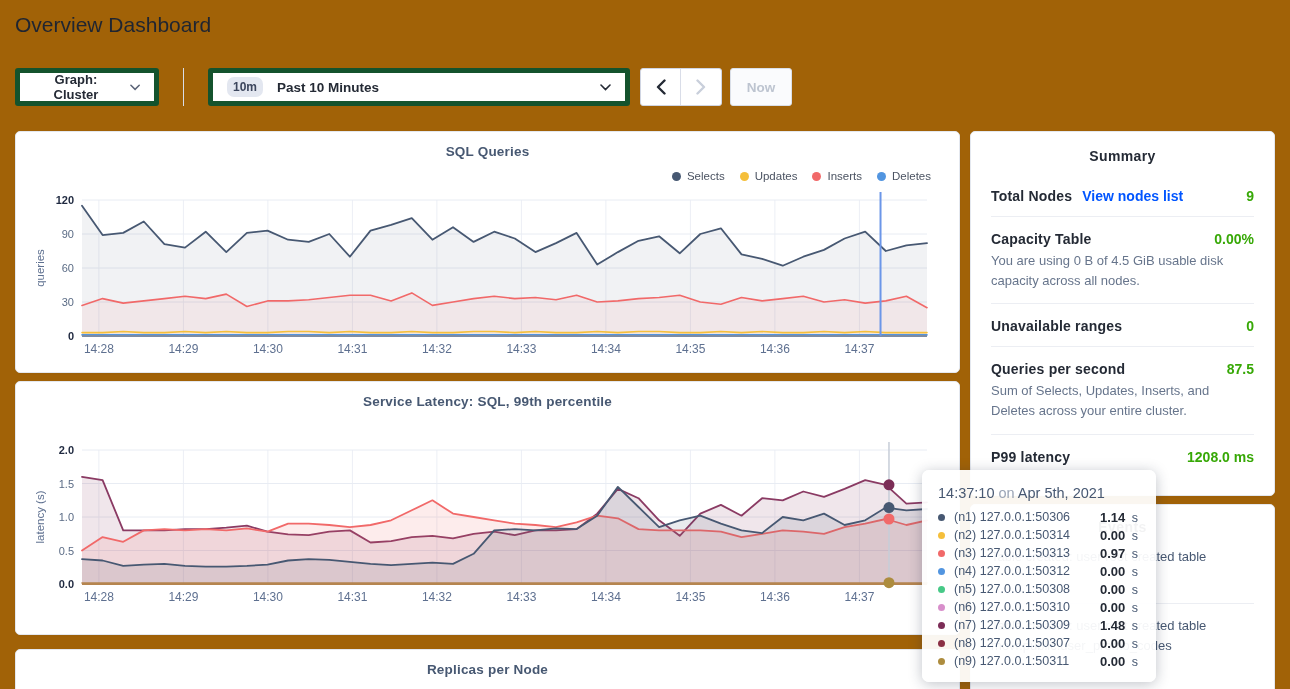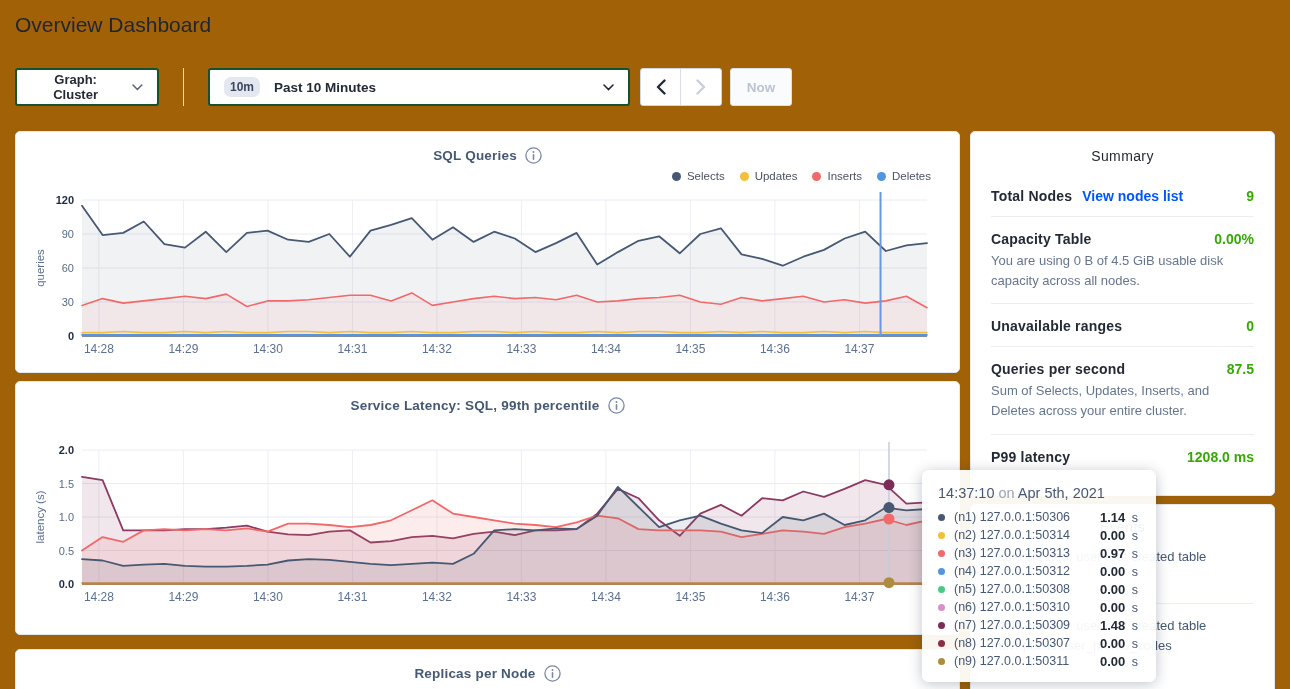--- a/index.html
+++ b/index.html
@@ -3,52 +3,52 @@
 <meta charset="utf-8">
 <style>
   * { box-sizing: border-box; margin: 0; padding: 0; }
   html,body { width:1290px; height:689px; overflow:hidden; }
   body { font-family: "Liberation Sans", sans-serif; background:#f6f7fa; }
   .app { position:relative; width:1290px; height:689px; background:#a16207; }
 
   .page-title { position:absolute; top:13px; left:15px; font-size:21px; font-weight:500; color:#1f2531; }
 
   .toolbar { position:absolute; top:68px; left:15px; height:38px; display:flex; align-items:center; }
-  .dd { height:38px; background:#fff; border:2px solid #14532d; border-radius:3px; display:flex; align-items:center;
+  .dd { height:38px; background:#fff; border:5px solid #14532d; border-radius:3px; display:flex; align-items:center;
         padding:0 14px; font-family:inherit; font-weight:bold; font-size:13px; color:#242a35; cursor:pointer; }
   .dd .lbl { margin-right:12px; }
   .dd-graph { width:144px; }
   .dd-dashboard { width:186px; margin-left:25px; }
   .vdiv { width:1px; height:38px; background:#d9dde8; margin:0 24px; }
   .time-dd { width:422px; }
   .time-badge { background:#e3e7f0; border-radius:7px; padding:3px 6px; font-size:12px; font-weight:bold; color:#3c465d; margin-right:14px; }
   .time-lbl { font-size:13.5px; font-weight:bold; color:#242a35; }
   .time-dd .chev { margin-left:auto; }
   .pager { display:flex; margin-left:10px; background:#fff; border:1px solid #d0d5e2; border-radius:3px; height:38px; }
   .pager button { width:40px; height:36px; background:none; border:none; display:flex; align-items:center; justify-content:center; cursor:pointer; }
   .pager .prev { border-right:1px solid #d9dde8; }
   .now-btn { margin-left:8px; width:62px; height:38px; background:#fafbfd; border:1px solid #dadfe8; border-radius:3px;
              font-family:inherit; color:#bdc4d0; font-weight:bold; font-size:13.5px; }
 
   .col-left  { position:absolute; top:131px; left:15px;  width:945px; }
   .col-right { position:absolute; top:131px; left:970px; width:305px; }
   .card { background:#fff; border:1px solid #e4e8ef; border-radius:5px; box-shadow:0 1px 2px rgba(50,60,80,0.05); }
 
   .chart-card { padding:12px 16px 10px; margin-bottom:8px; }
-  .chart-head { height:22px; display:flex; align-items:center; justify-content:center; gap:8px; }
+  .chart-head { height:22px; display:flex; align-items:center; justify-content:center; gap:8px;flex-direction:column; }
   .chart-title { font-size:13.5px; font-weight:bold; color:#475872; letter-spacing:0.2px; }
   .legend { height:20px; display:flex; justify-content:flex-end; align-items:center; gap:15px; padding-right:12px; }
   .leg-item { display:flex; align-items:center; gap:6px; cursor:pointer; }
   .leg-dot { width:9px; height:9px; border-radius:50%; }
   .leg-lbl { font-size:11.5px; color:#4b5362; }
   .legend-spacer { height:20px; }
   .card-replicas { height:60px; }
 
   .summary-card { padding:16px 20px 18px; }
-  .panel-title { text-align:center; font-size:14px; font-weight:normal; color:#242a35; letter-spacing:0.4px; }
+  .panel-title { text-align:center; font-size:14px; font-weight:bold; color:#242a35; letter-spacing:0.4px; }
   .sum-rows { margin-top:10px; }
   .sum-row { display:flex; align-items:baseline; padding:14px 0 12px; }
   .sum-lbl { font-size:14px; font-weight:bold; color:#242a35; letter-spacing:0.2px; }
   .sum-link { font-size:14px; font-weight:bold; color:#0055ff; margin-left:10px; cursor:pointer; text-decoration:none; }
   .sum-val { margin-left:auto; font-size:14px; font-weight:bold; color:#37a806; }
   .sum-desc { font-size:13px; color:#67758c; line-height:1.55; margin:-8px 0 12px; }
   .sum-div { border-top:1px solid #eceef3; }
 
   .events-card { margin-top:8px; padding:14px 20px; height:190px; overflow:hidden; }
   .event-item { padding:12px 0 18px; }

